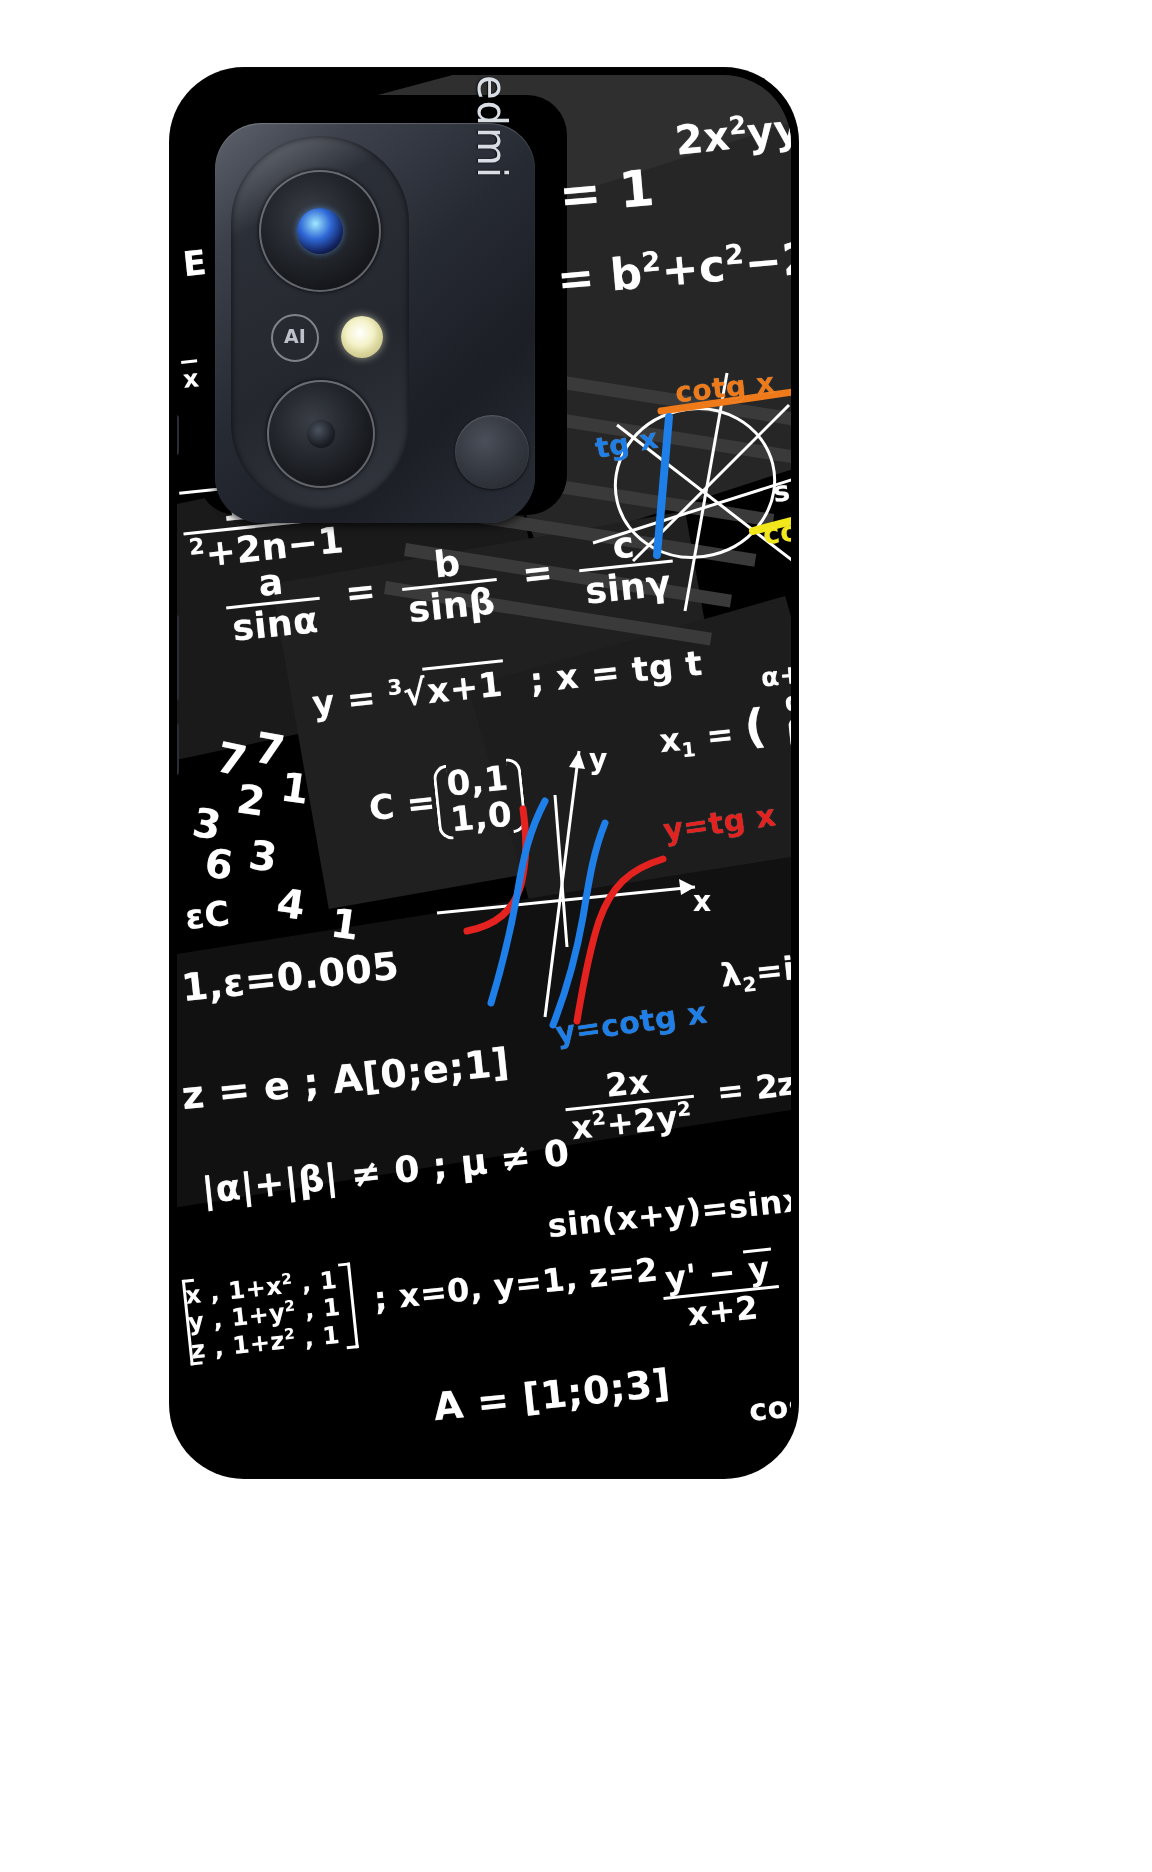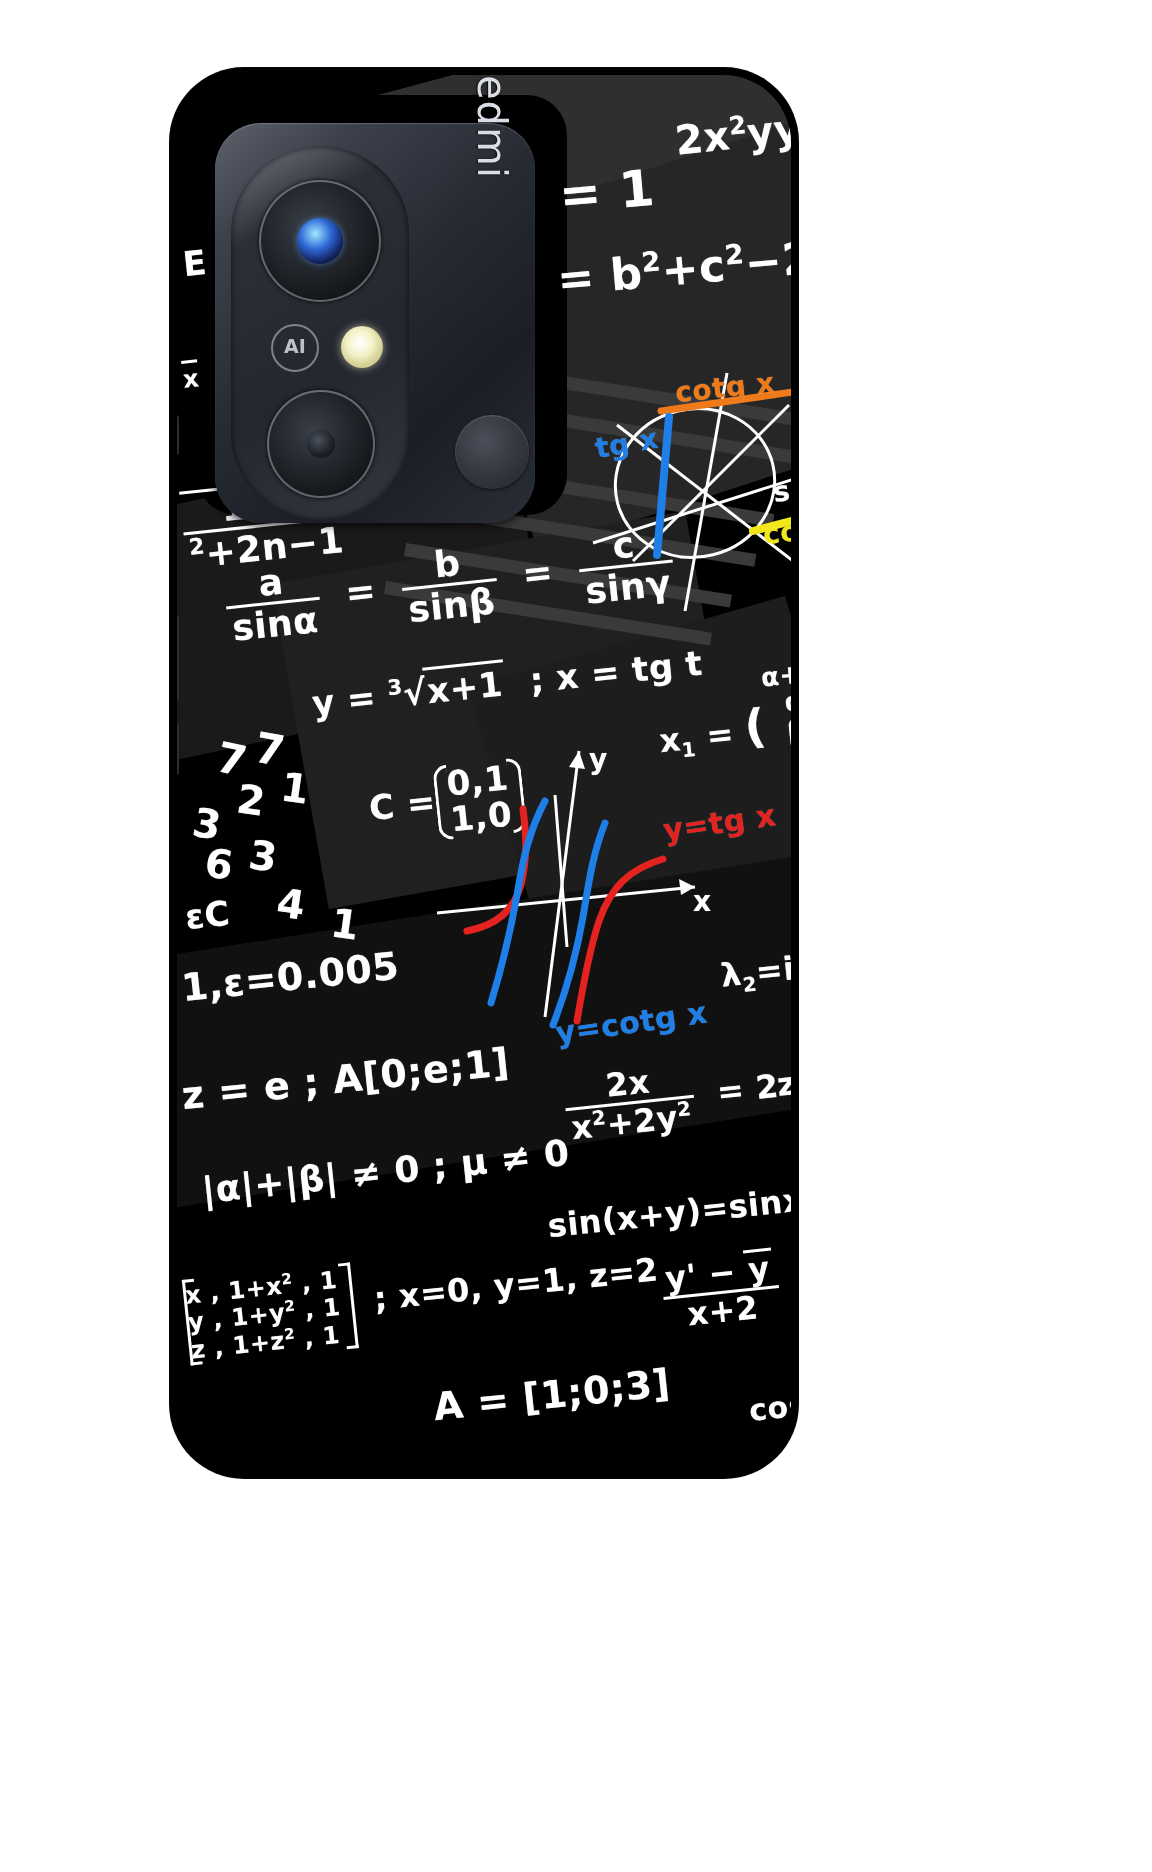--- a/index.html
+++ b/index.html
@@ -94,21 +94,21 @@
 
   
   .cam-island{
     position:absolute; left:38px; top:48px;
     width:320px; height:400px;
     border-radius:46px;
     background:linear-gradient(138deg,#5d626c 0%,#3c414b 18%,#262a33 46%,#1b1e25 72%,#2a2e37 100%);
     box-shadow:0 2px 10px rgba(0,0,0,.8), inset 0 1px 1px rgba(255,255,255,.2);
   }
   .cam-plate{
-    position:absolute;left:16px;top:23px;width:178px;height:374px;
+    position:absolute;left:16px;top:13px;width:178px;height:374px;
     border-radius:90px/88px;
     background:linear-gradient(150deg,#8f949e 0%,#5a5f68 8%,#2b2f37 22%,#24272e 60%,#33373f 100%);
     box-shadow:inset 0 0 6px rgba(0,0,0,.7);
   }
   .lens{
     position:absolute;border-radius:50%;
     background:radial-gradient(circle at 42% 38%,#3a3e46 0%,#23262c 42%,#15171b 70%,#0c0d10 100%);
     box-shadow:inset 0 0 0 2px rgba(190,195,205,.45), 0 0 4px rgba(0,0,0,.9);
   }
   .lens.main{left:28px;top:34px;width:122px;height:122px;}

